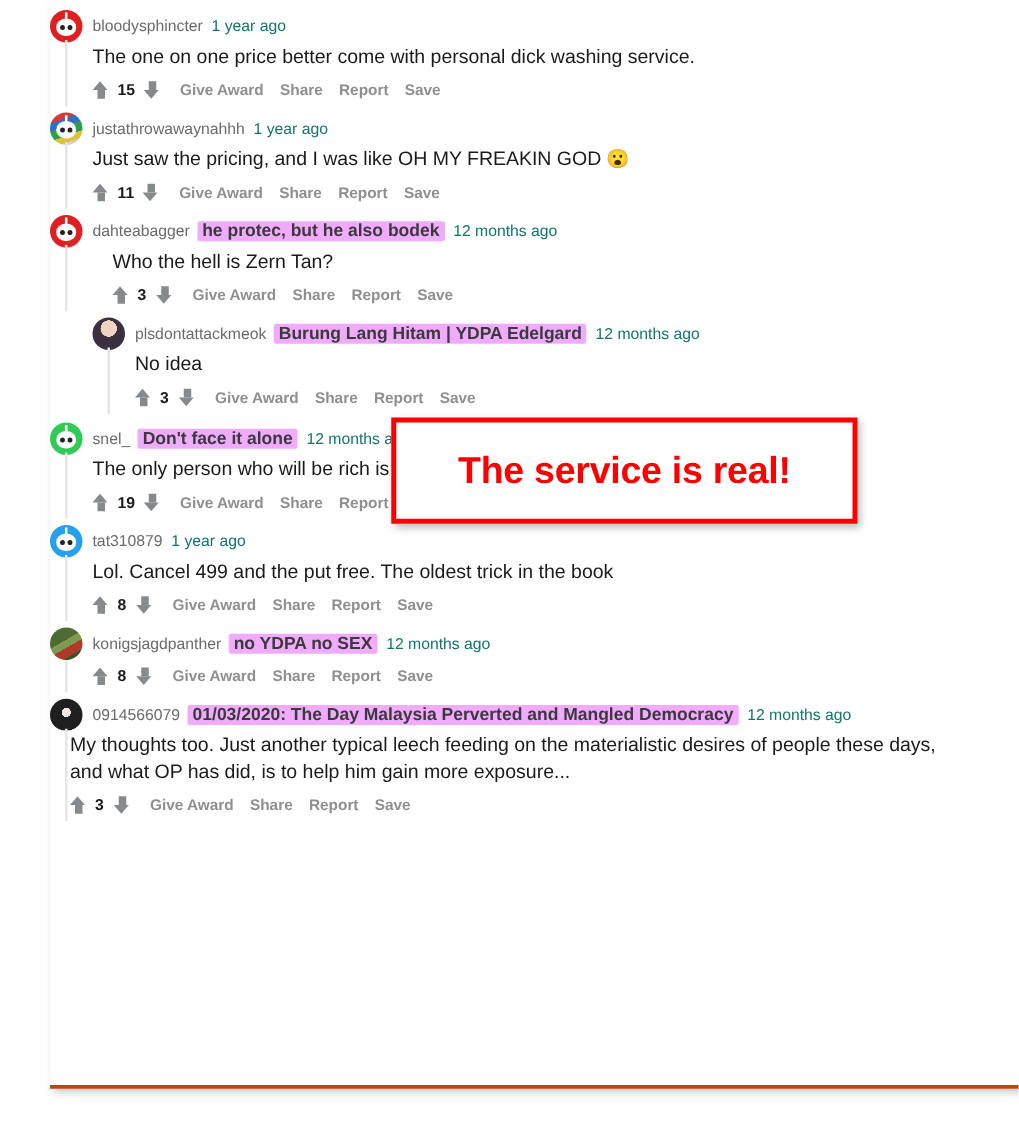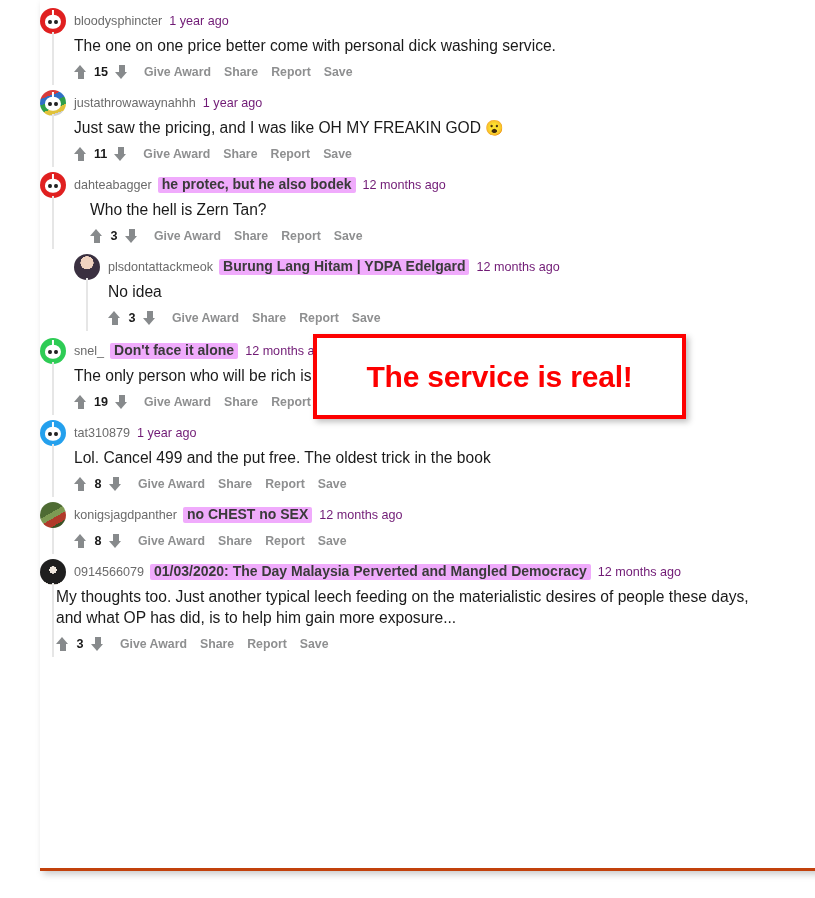--- a/index.html
+++ b/index.html
@@ -81,21 +81,21 @@
     font-weight: bold;
     color: #3a3a3a;
     background: #f0abfc;
     border-radius: 2px;
     padding: 1px 4px 2px 4px;
     margin-left: 6px;
     line-height: 13px;
   }
   .time {
     font-size: 12.6px;
-    color: #701a75;
+    color: #0f766e;
     margin-left: 7px;
   }
   .cbody {
     font-size: 15.6px;
     color: #1a1a1a;
     line-height: 21px;
     padding-top: 3px;
     padding-bottom: 1px;
     max-width: 700px;
   }
@@ -129,21 +129,20 @@
   .arrow.up::after  { top:0; border-bottom:7px solid #878a8c; }
   .arrow.down::before { top:0; left:3.5px; width:6px; height:7px; }
   .arrow.down::after  { bottom:0; border-top:7px solid #878a8c; }
 
   .score {
     font-size: 12.6px;
     font-weight: bold;
     color: #1a1a1a;
     margin: 0 7px;
     min-width: 8px;
-    text-align: center;
   }
   .act {
     font-size: 12.3px;
     font-weight: bold;
     color: #8e8f90;
     margin-left: 13px;
     text-decoration: none;
   }
   .act:first-of-type { margin-left: 16px; }
 
@@ -336,21 +335,21 @@
               <a class="act" href="#">Share</a>
               <a class="act" href="#">Report</a>
               <a class="act" href="#">Save</a>
             </div>
           </div>
         </div>
         <div class="comment" style="margin-left: 0px; padding-left: 0px; margin-bottom: 7px; margin-top: 0px;">
           <div class="chead">
             <div class="avatar" style="background: linear-gradient(150deg, rgb(78, 107, 51) 0px, rgb(78, 107, 51) 42%, rgb(125, 154, 83) 42%, rgb(125, 154, 83) 58%, rgb(176, 58, 42) 58%, rgb(176, 58, 42) 78%, rgb(61, 82, 38) 78%, rgb(61, 82, 38) 100%);"></div>
             <span class="uname">konigsjagdpanther</span>
-            <span class="flair">no CHEST no SEX</span>
+            <span class="flair">no YDPA no SEX</span>
             <span class="time">12 months ago</span>
           </div>
           <div style="padding-left: 34px; position: relative;">
             <div class="tline" style="left: 12px; top: 0px; bottom: 0px;"></div>
             <div class="actions">
               <span class="arrow up"></span>
               <span class="score">8</span>
               <span class="arrow down"></span>
               <a class="act" href="#">Give Award</a>
               <a class="act" href="#">Share</a>

